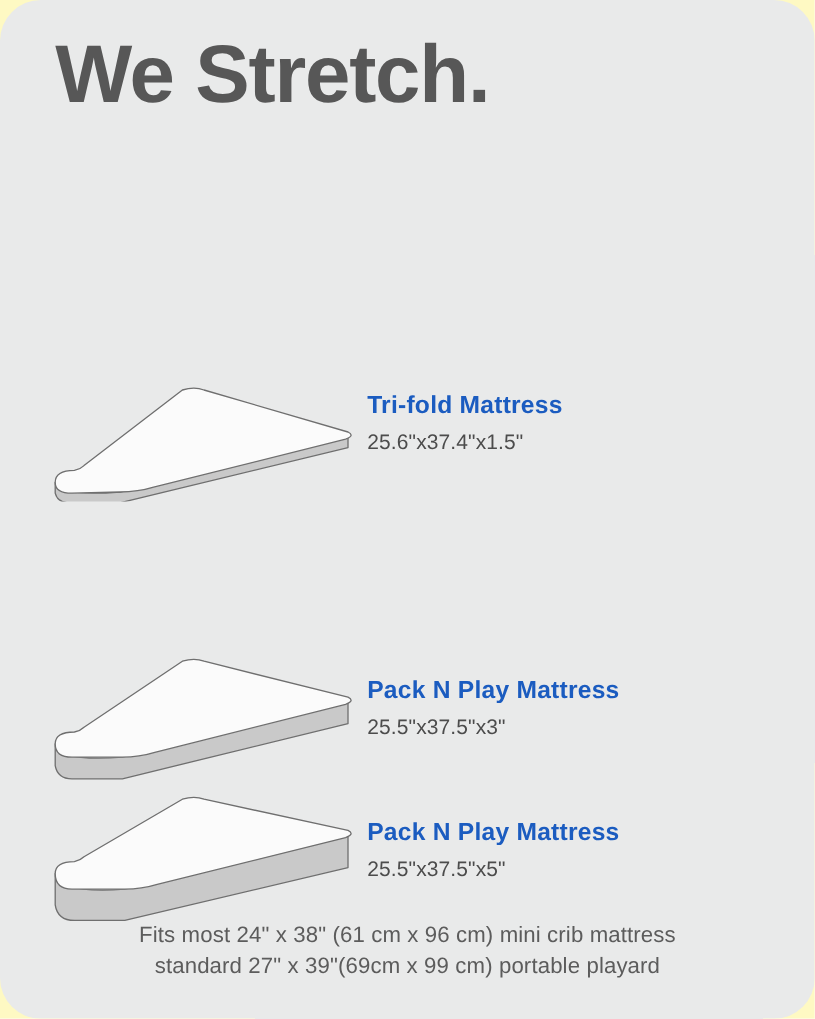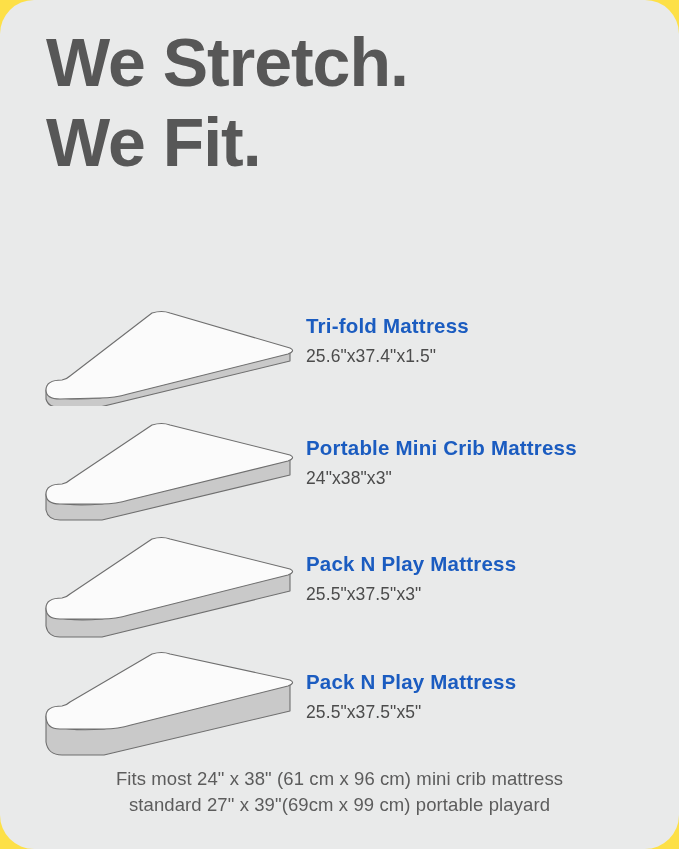--- a/index.html
+++ b/index.html
@@ -4,21 +4,21 @@
 <style>
   html, body {
     margin: 0;
     padding: 0;
     background: #ffffff;
   }
   #canvas {
     position: relative;
     width: 679px;
     height: 849px;
-    background: #fde047;
+    background: #fef9c3;
     overflow: hidden;
     font-family: "Liberation Sans", sans-serif;
   }
   #panel {
     position: absolute;
     left: 0; top: 0;
     width: 679px;
     height: 849px;
     background: #e9eaea;
     border-radius: 34px;
@@ -38,20 +38,21 @@
     letter-spacing: -1px;
     white-space: nowrap;
   }
   #headline .hl-line { display: block; }
 
   
   .row {
     position: absolute;
     left: 0;
     width: 679px;
+    margin-top: 12px;
   }
   .art {
     position: absolute;
     left: 40px;
     top: 0;
     width: 260px;
     height: 110px;
   }
   .art svg { display: block; }
 
@@ -95,50 +96,37 @@
 </style>
 </head>
 <body>
 
 <div id="canvas">
 
   <div id="panel"></div>
 
   <div id="headline">
     <span class="hl-line">We Stretch.</span>
-    <span class="hl-line">We Fit.</span>
   </div>
 
   <div class="row" style="top:306px; height:100px;">
     <div class="art">
       <svg width="260" height="100" viewBox="0 0 260 100">
 
         <path d="M6,84 L6,93 Q8,101 18,101 L60,101 L250,55 L250,46 L60,92 Q10,96 6,84 Z" fill="#c9c9c9" stroke="#6f6f6f" stroke-width="1.1" stroke-linejoin="round"></path>
 
         <path d="M22,74 Q6,74 6,84 Q6,93 20,93 L60,92 Q75,92 88,88 L248,48 Q256,45 250,42 L130,7 Q122,4 112,7 L30,70 Q27,73 22,74 Z" fill="#fbfbfb" stroke="#6f6f6f" stroke-width="1.1" stroke-linejoin="round"></path>
       </svg>
     </div>
     <div class="textblock" style="top:8px;">
       <div class="prod-title">Tri-fold Mattress</div>
       <div class="prod-dims">25.6"x37.4"x1.5"</div>
     </div>
   </div>
 
-  <div class="row" style="top:420px; height:105px;">
-    <div class="art">
-      <svg width="260" height="105" viewBox="0 0 260 105">
-        <path d="M6,74 L6,90 Q8,100 20,100 L62,100 L250,55 L250,39 L62,84 Q10,88 6,74 Z" fill="#c9c9c9" stroke="#6f6f6f" stroke-width="1.1" stroke-linejoin="round"></path>
-        <path d="M22,64 Q6,64 6,74 Q6,84 20,84 L62,84 Q76,84 89,80 L248,41 Q256,38 250,35 L130,5 Q122,2 112,5 L30,60 Q27,63 22,64 Z" fill="#fbfbfb" stroke="#6f6f6f" stroke-width="1.1" stroke-linejoin="round"></path>
-      </svg>
-    </div>
-    <div class="textblock" style="top:16px;">
-      <div class="prod-title">Portable Mini Crib Mattress</div>
-      <div class="prod-dims">24"x38"x3"</div>
-    </div>
-  </div>
 
   <div class="row" style="top:534px; height:110px;">
     <div class="art">
       <svg width="260" height="110" viewBox="0 0 260 110">
         <path d="M6,74 L6,92 Q8,103 20,103 L62,103 L250,57 L250,39 L62,85 Q10,89 6,74 Z" fill="#c9c9c9" stroke="#6f6f6f" stroke-width="1.1" stroke-linejoin="round"></path>
         <path d="M22,64 Q6,64 6,74 Q6,85 20,85 L62,85 Q76,85 89,81 L248,41 Q256,38 250,35 L130,5 Q122,2 112,5 L30,60 Q27,63 22,64 Z" fill="#fbfbfb" stroke="#6f6f6f" stroke-width="1.1" stroke-linejoin="round"></path>
       </svg>
     </div>
     <div class="textblock" style="top:18px;">
       <div class="prod-title">Pack N Play Mattress</div>

